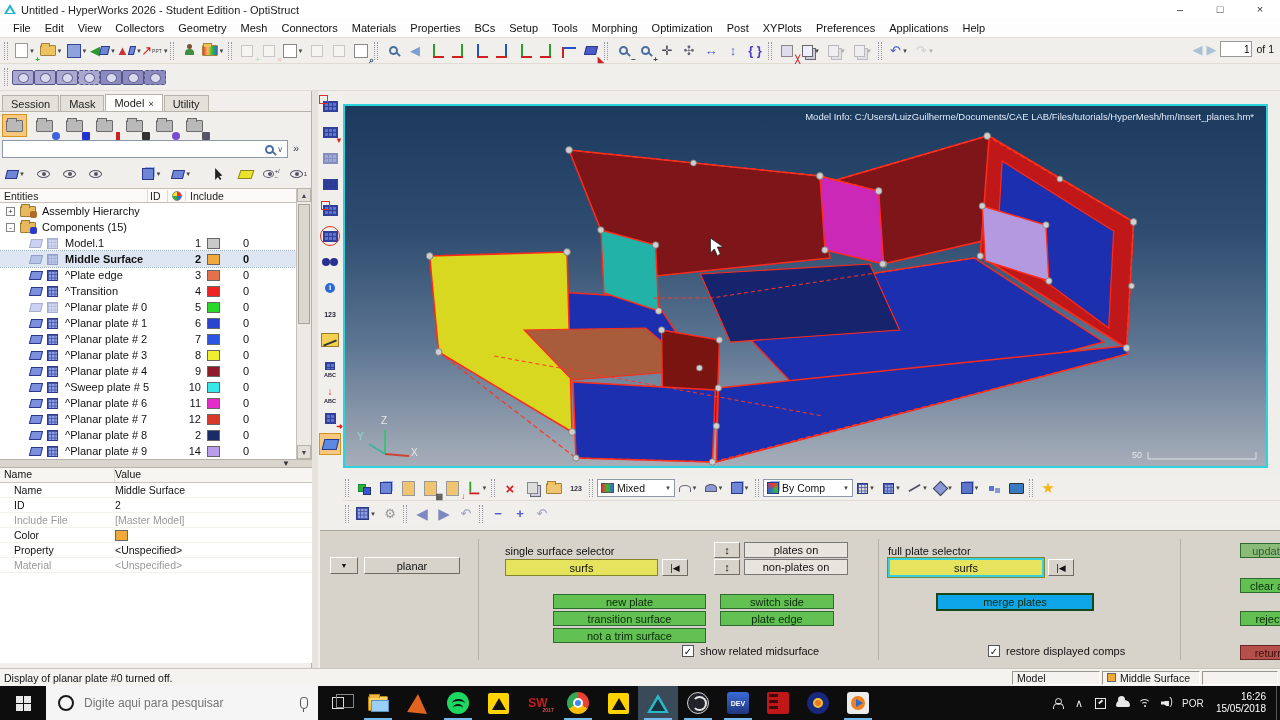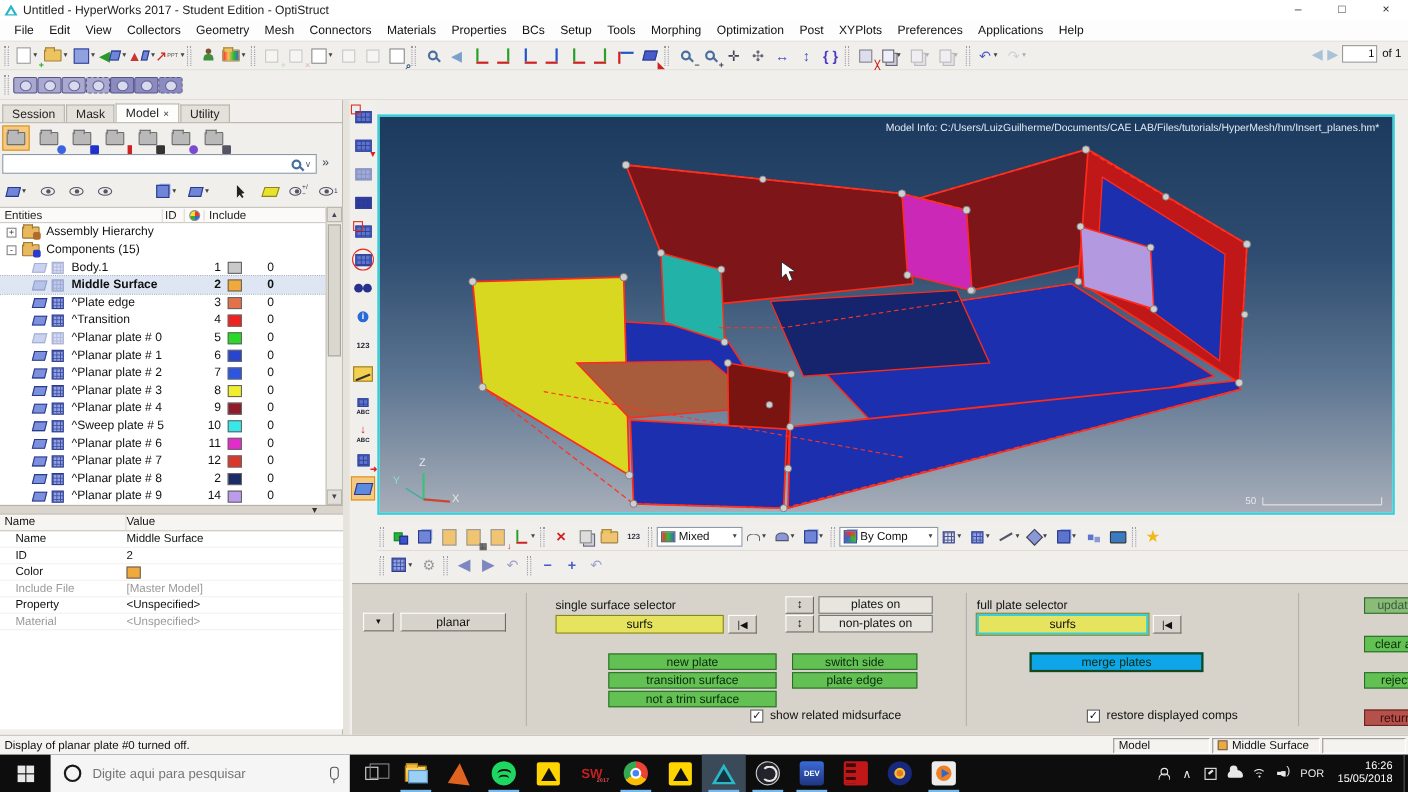--- a/index.html
+++ b/index.html
@@ -223,21 +223,21 @@
   .spk { width:12px; height:10px; position:relative; }
   .spk::before { content:""; position:absolute; left:0; top:2.5px; width:8px; height:5px; background:#e8e8e8; clip-path:polygon(0 20%,40% 20%,100% -40%,100% 140%,40% 80%,0 80%); }
   .spk::after { content:")"; position:absolute; right:0; top:-2px; color:#e8e8e8; font-size:10px; }
   #clock { text-align:right; font-size:10px; line-height:12px; color:#fff; padding:0 10px 0 8px; }
 </style>
 </head>
 <body>
 
 <div id="titlebar" class="abs">
   <span class="hw-logo"></span>
-  <span class="ttl">Untitled - HyperWorks 2017 - Student Edition - OptiStruct</span>
+  <span class="ttl">Untitled - HyperWorks 2026 - Student Edition - OptiStruct</span>
   <span class="wincontrols">
     <span>–</span>
     <span>□</span>
     <span>×</span>
   </span>
 </div>
 
 <div id="menubar" class="abs">
   <span class="mi">File</span>
   <span class="mi">Edit</span>
@@ -538,21 +538,21 @@
     <div class="trow">
       <span class="exp">-</span>
       <span class="tfold">
           <span class="ov" style="background:#2a3ad0;"></span>
         </span>
       <span class="flabel">Components (15)</span>
     </div>
     <div class="trow dim">
       <span class="pic"></span>
         <span class="gic"></span>
-      <span class="tl">Body.1</span>
+      <span class="tl">Model.1</span>
       <span class="ti">1</span>
       <span class="tsw" style="background: rgb(201, 201, 201);"></span>
       <span class="tn">0</span>
     </div>
     <div class="trow sel dim">
       <span class="pic"></span>
         <span class="gic"></span>
       <span class="tl">Middle Surface</span>
       <span class="ti">2</span>
       <span class="tsw" style="background: rgb(242, 169, 59);"></span>
@@ -672,27 +672,27 @@
       <span>Value</span>
     </div>
     <div class="prow">
       <span class="n">Name</span>
       <span>Middle Surface</span>
     </div>
     <div class="prow">
       <span class="n">ID</span>
       <span>2</span>
     </div>
+    <div class="prow muted">
+      <span class="n">Include File</span>
+      <span>[Master Model]</span>
+    </div>
     <div class="prow">
       <span class="n">Color</span>
       <span class="pswatch" style="background: rgb(242, 169, 59);"></span>
-    </div>
-    <div class="prow muted">
-      <span class="n">Include File</span>
-      <span>[Master Model]</span>
     </div>
     <div class="prow">
       <span class="n">Property</span>
       <span>&lt;Unspecified&gt;</span>
     </div>
     <div class="prow muted">
       <span class="n">Material</span>
       <span>&lt;Unspecified&gt;</span>
     </div>
   </div>

